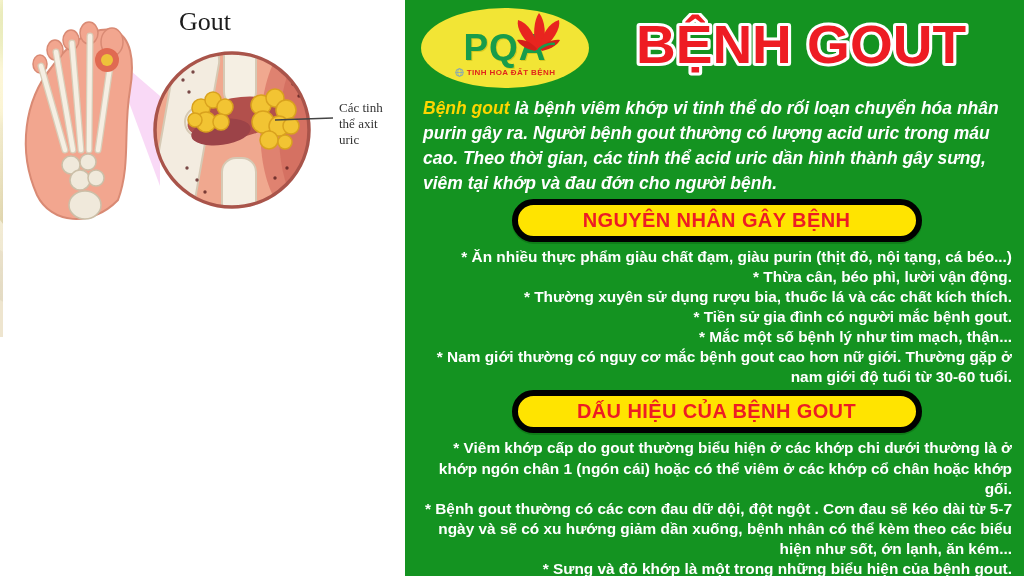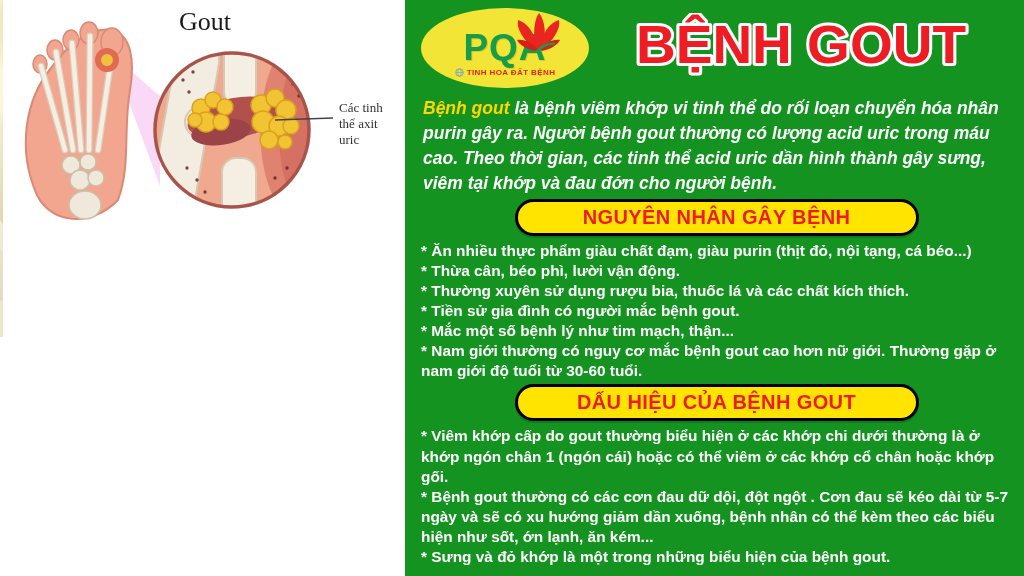--- a/index.html
+++ b/index.html
@@ -33,27 +33,27 @@
   .tagline-row{display:flex;align-items:center;gap:3px;margin-top:2px;}
   .tagline{color:#e1251b;font-weight:bold;font-size:8px;letter-spacing:.4px;}
   .title-wrap{flex:1;text-align:center;}
   .intro{
     margin:6px 2px 4px 2px;font-size:17.5px;line-height:1.42;
     font-style:italic;font-weight:600;color:#ffffff;
   }
   .intro .lead{color:#ffd600;font-weight:800;}
   .banner{
     width:398px;margin:3px auto 5px auto;background:#ffe400;
-    border:3px solid #000000;border-radius:22px;color:#ed1c24;
+    border:6px solid #000000;border-radius:22px;color:#ed1c24;
     font-weight:800;font-size:20px;letter-spacing:.4px;text-align:center;
     padding:4px 0 4px 0;box-shadow:0 2px 0 rgba(0,60,0,.25);
   }
   .blist{list-style:none;margin:0 0 3px 0;padding:0;
     font-size:15.4px;line-height:1.3;font-weight:700;color:#fff;}
-  .blist li{margin:0;}
+  .blist li{margin:0;text-align:right;}
 </style>
 </head>
 <body>
 
 <div class="poster">
 
   <div class="left-col">
 
     <div class="photo">
       <svg width="405" height="337" viewBox="0 0 405 337">

